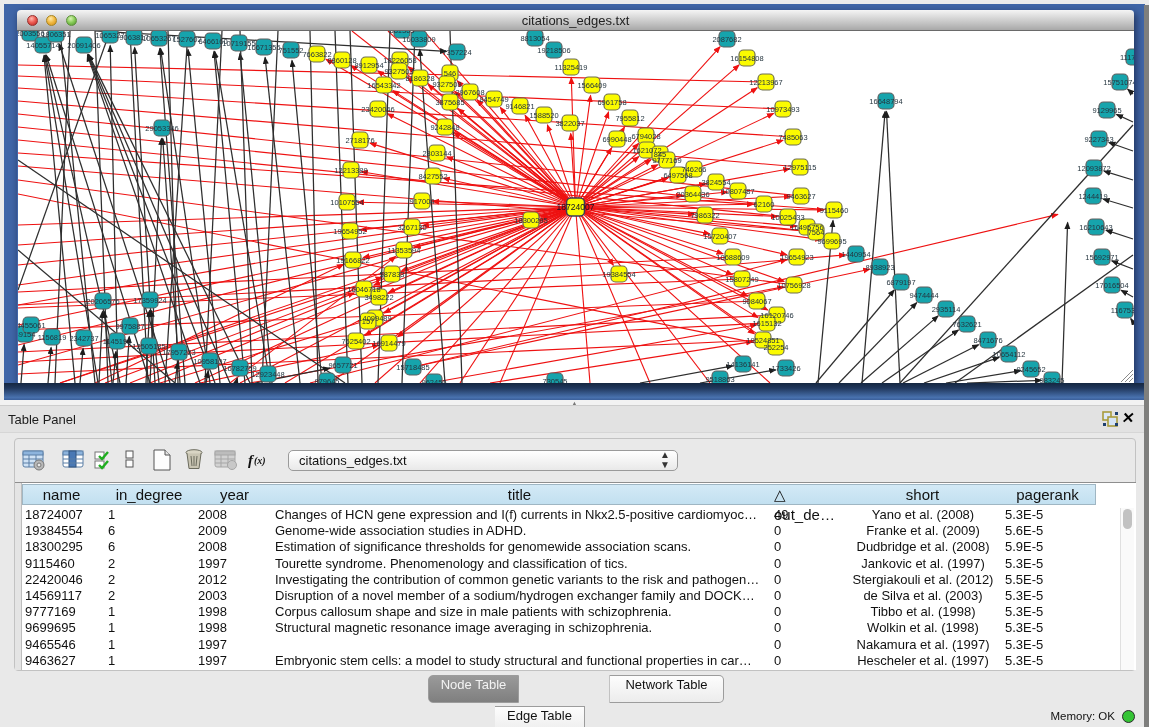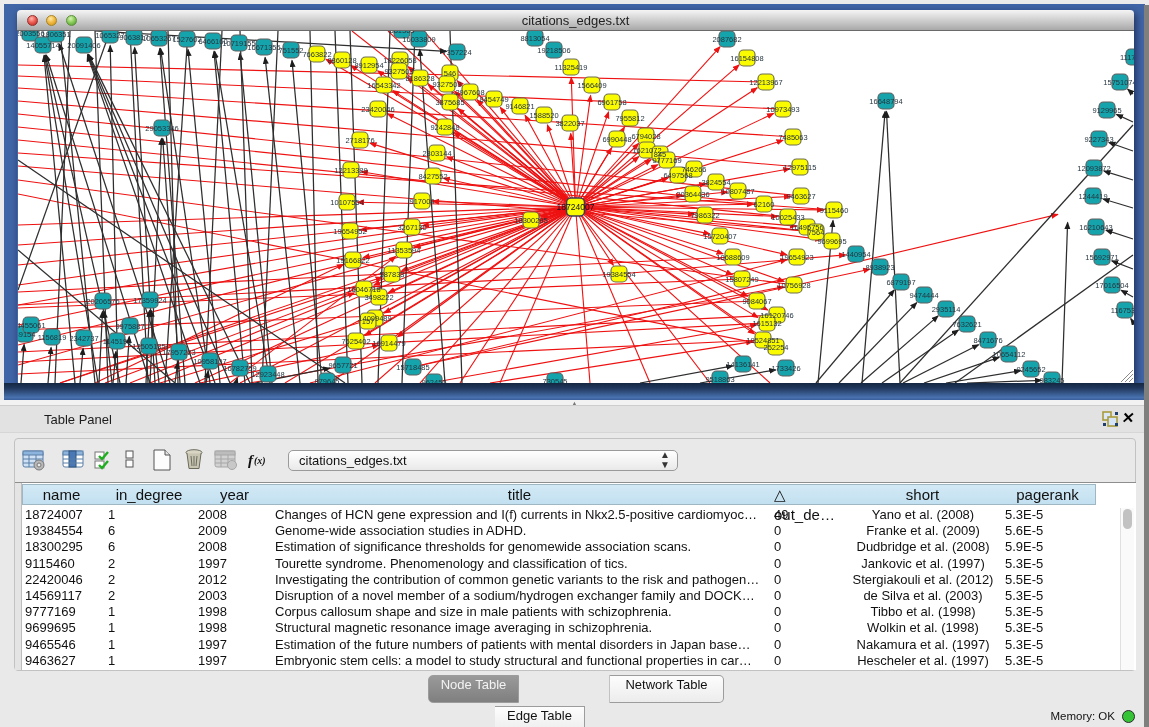--- a/index.html
+++ b/index.html
@@ -16,21 +16,21 @@
 .tl { position:absolute; top:14.5px; width:11px; height:11px; border-radius:50%; }
 #tl-r { left:26.5px; background:radial-gradient(circle at 40% 30%, #ffb9b0, #ee5f55 45%, #b5201d); border:0.5px solid #96302e;}
 #tl-y { left:45.5px; background:radial-gradient(circle at 40% 30%, #ffeaa8, #f0b73e 50%, #cf8c1a); border:0.5px solid #a8841e;}
 #tl-g { left:65.5px; background:radial-gradient(circle at 40% 30%, #d7f3b3, #85ca55 50%, #4f8f2f); border:0.5px solid #5d8f3c;}
 #canvas { left:18px; top:31px; width:1116px; height:352px; background:#fff; }
 #bottomband { left:4px; top:383px; width:1141px; height:17px;
   background:linear-gradient(#152741, #20375c 30%, #4871ae 85%, #3a5f9b); }
 #grayrow { left:0px; top:400px; width:1149px; height:5px; background:#f2f2f2; }
 #tpbar { left:0px; top:405px; width:1144px; height:28px; background:#e2e2e2;
   border-top:1px solid #cdcdcd; border-bottom:1px solid #d6d6d6; }
-#tpbar span { position:absolute; left:8px; top:6px; font-size:13px; color:#1c1c1c;margin-left:36px; }
+#tpbar span { position:absolute; left:8px; top:6px; font-size:13px; color:#1c1c1c; }
 #closex { left:1122px; top:409px; font-size:15px; font-weight:bold; color:#000;
   transform:skewX(-8deg); }
 #tablearea { left:0px; top:433px; width:1144px; height:294px; background:#e9e9e9; }
 #panelborder { left:14px; top:438px; width:1122px; height:233px;
   border:1px solid #c2c2c2; border-radius:4px; }
 #dropdown { left:288px; top:450px; width:390px; height:21px; background:linear-gradient(#ffffff,#e9e9e9);
   border:1px solid #9a9a9a; border-radius:5px; font-size:13px; color:#111;
   line-height:20px; padding-left:10px; }
 #ddarrow { left:660px; top:450px; font-size:10px; color:#333; line-height:10px; }
 #tbl { left:15px; top:482px; width:1121px; height:188px; background:#fff;
@@ -717,21 +717,20 @@
     <span class="c2">1998</span>
     <span class="c3">Structural magnetic resonance image averaging in schizophrenia.</span>
     <span class="c4">0</span>
     <span class="c5">Wolkin et al. (1998)</span>
     <span class="c6">5.3E‑5</span>
   </div>
 <div class="trow" style="top:636.6px">
     <span class="c0">9465546</span>
     <span class="c1">1</span>
     <span class="c2">1997</span>
-    <span class="c3">Estimation of the future numbers of patients with mental disorders in Japan base…</span>
     <span class="c4">0</span>
     <span class="c5">Nakamura et al. (1997)</span>
     <span class="c6">5.3E‑5</span>
   </div>
 <div class="trow" style="top:652.8px">
     <span class="c0">9463627</span>
     <span class="c1">1</span>
     <span class="c2">1997</span>
     <span class="c3">Embryonic stem cells: a model to study structural and functional properties in car…</span>
     <span class="c4">0</span>

